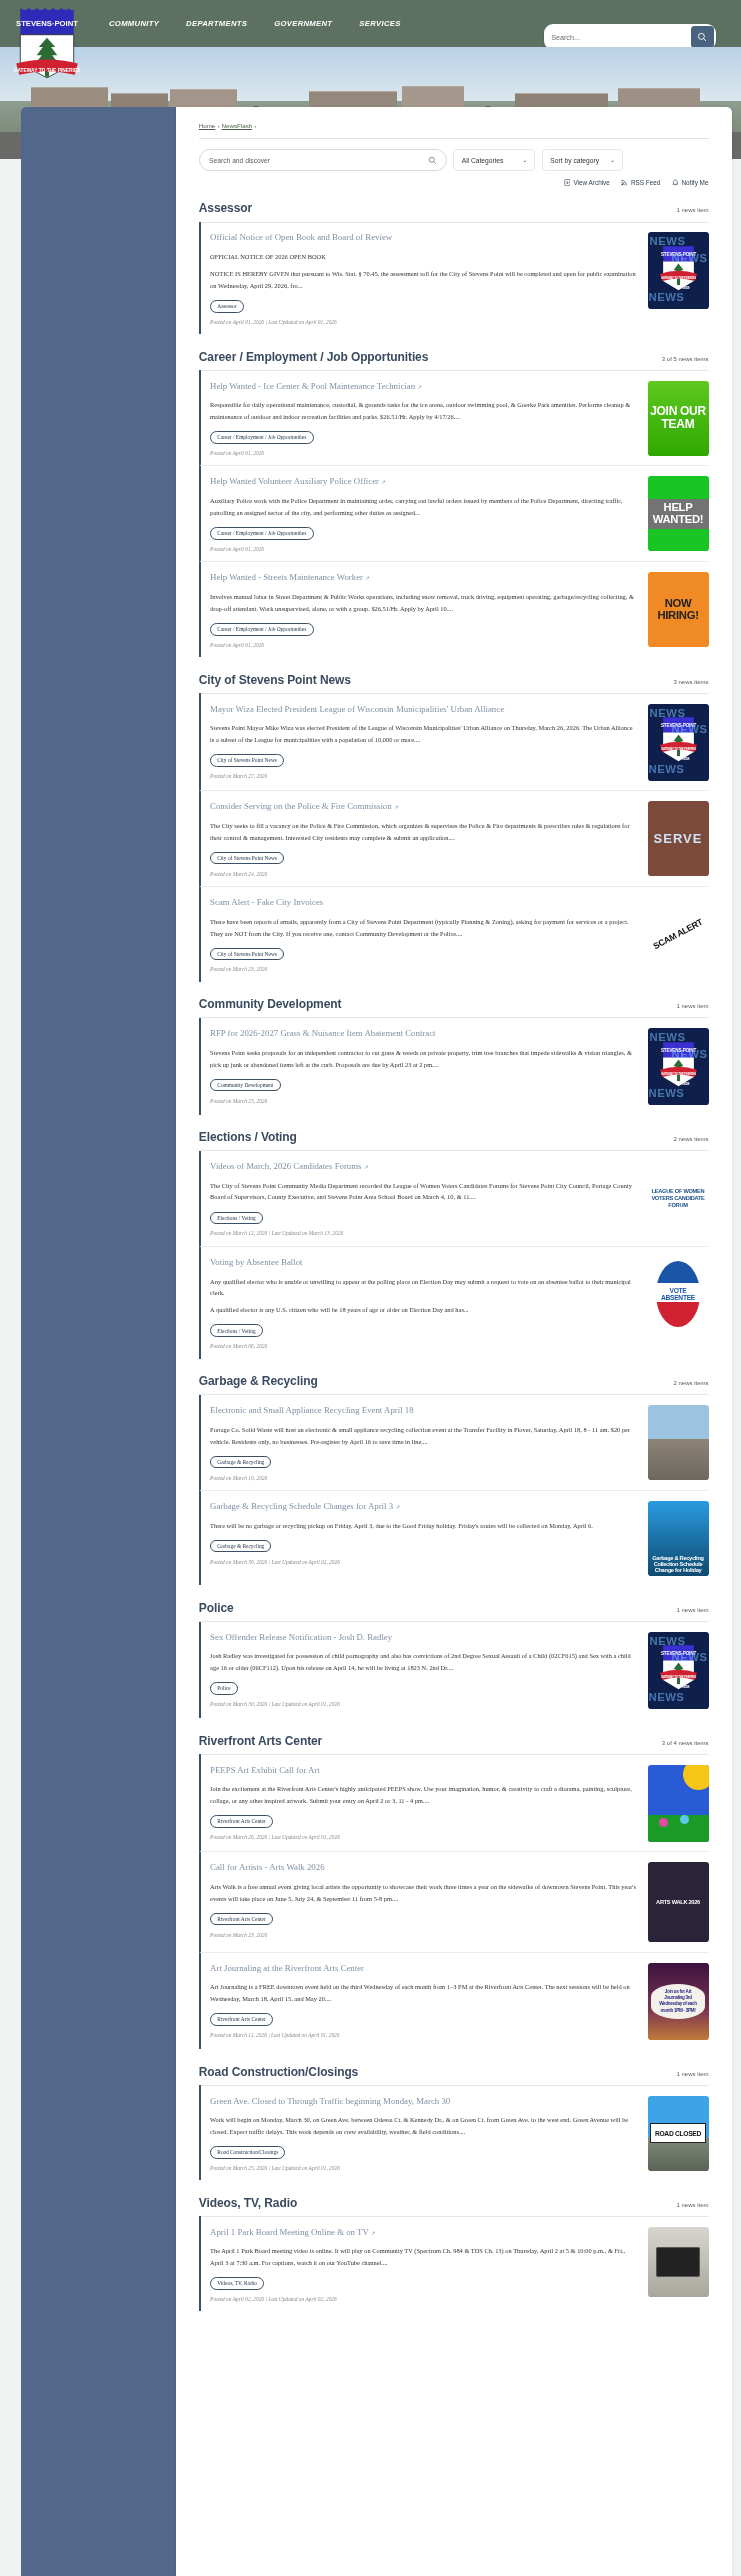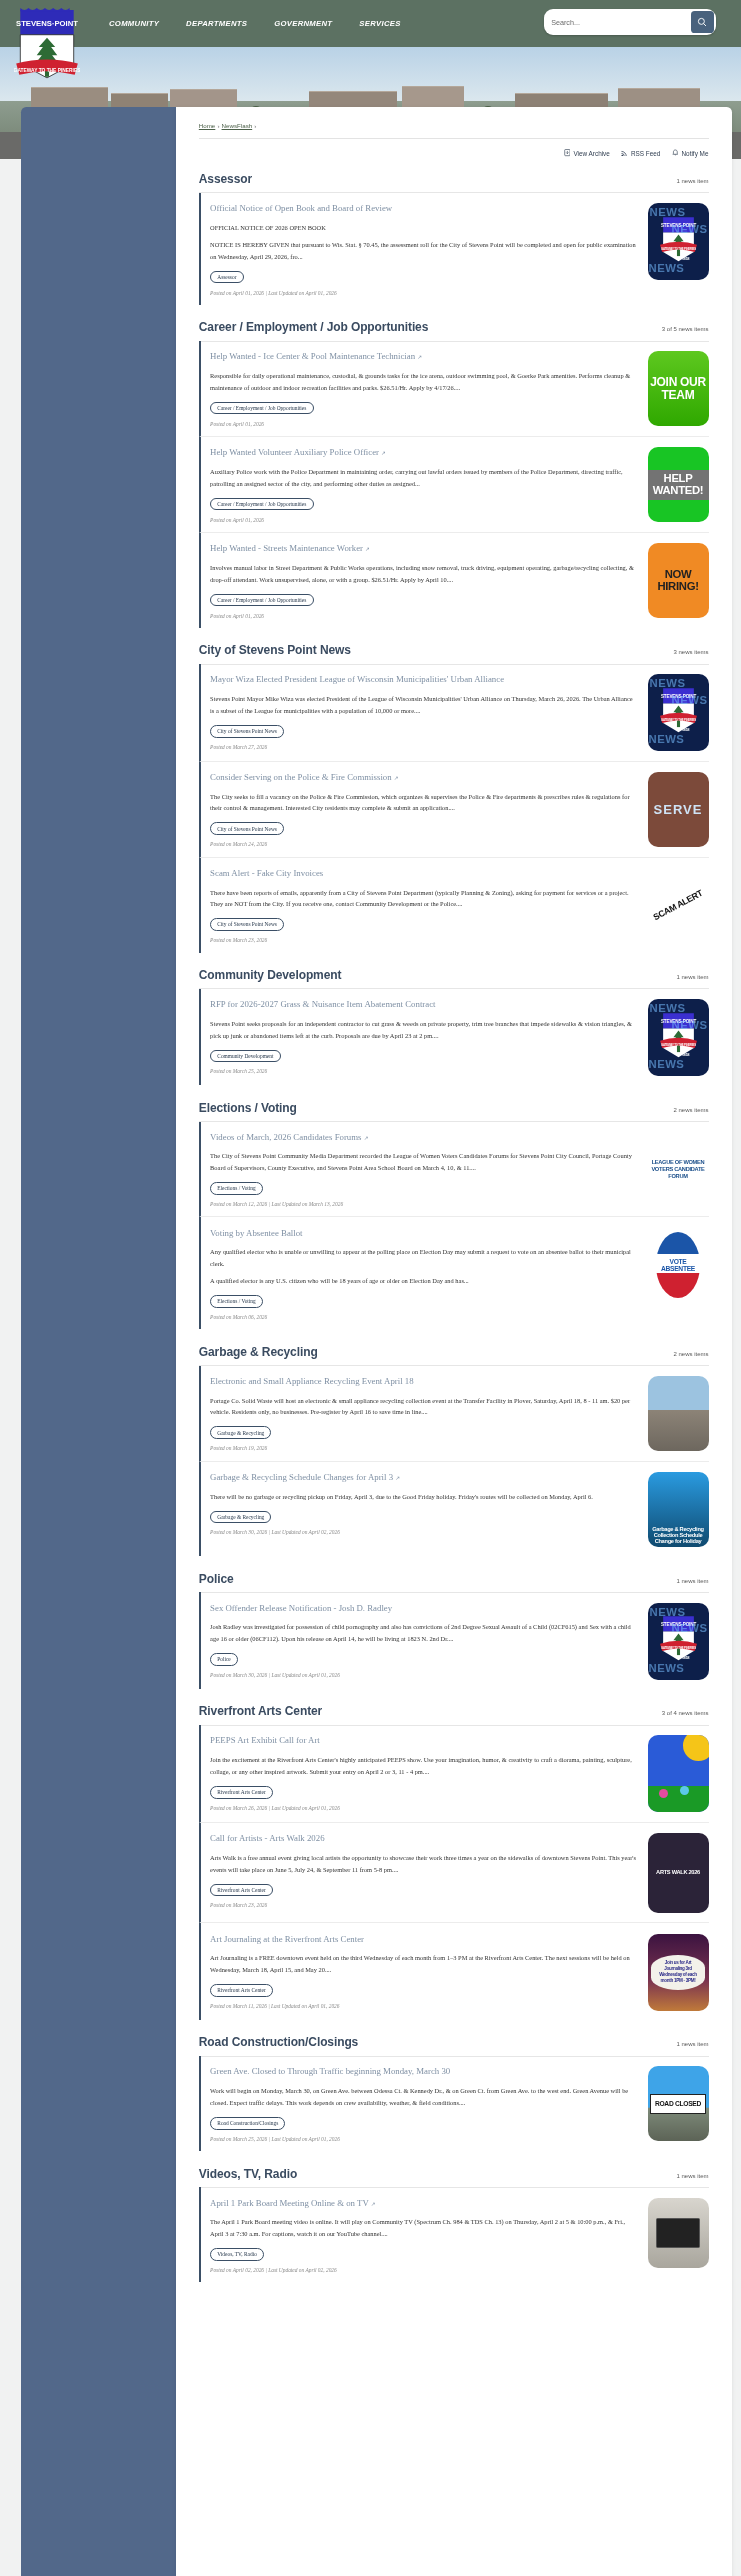--- a/index.html
+++ b/index.html
@@ -33,21 +33,21 @@
     color: #ffffff;
     font-size: 7.7px;
     font-weight: 700;
     letter-spacing: 0.3px;
     text-decoration: none;
     cursor: pointer;
   }
   .nav-search {
     position: absolute;
     left: 544px;
-    top: 9px;
+    top: 24px;
     width: 172px;
     height: 26px;
     background: #ffffff;
     border-radius: 9px;
     display: flex;
     align-items: center;
     box-shadow: 0 1px 2.1px rgba(0,0,0,.2);
   }
   .nav-search input {
     flex: 1;
@@ -224,21 +224,21 @@
     white-space: nowrap;
   }
   .news-date {
     font-size: 5.4px;
     color: #8a8a8a;
     font-style: italic;
   }
   .news-thumb {
     flex: 0 0 61px;
     width: 61px;
-    border-radius: 10px;
+    border-radius: 1px;
     overflow: hidden;
     align-self: flex-start;
   }
   .thumb-inner {
     width: 61px;
     display: flex; align-items: center; justify-content: center;
     font-weight: 800; text-align: center; line-height: 1.05;
     color: #fff; letter-spacing: -0.3px;
     border-radius: 3.1px;
     overflow: hidden;
@@ -320,20 +320,37 @@
   <div class="content-card">
     <div class="left-rail"></div>
 
     <div class="main-panel">
 
       <div class="breadcrumb">
         <a>Home</a><span class="sep">›</span><a>NewsFlash</a><span class="sep">›</span>
       </div>
       <div class="hr"></div>
 
+      <div class="filterbar">
+        <div class="search-pill">
+          <input placeholder="Search and discover" style="">
+          <svg width="8.8" height="8.8" viewBox="0 0 20 20">
+            <circle cx="8.5" cy="8.5" r="5.8" fill="none" stroke="#555" stroke-width="1.5"></circle>
+            <line x1="12.8" y1="12.8" x2="17.5" y2="17.5" stroke="#555" stroke-width="1.5"></line>
+          </svg>
+        </div>
+        <div class="select-pill sel-cat">
+          <span>All Categories</span>
+          <span class="chev">⌄</span>
+        </div>
+        <div class="select-pill sel-sort">
+          <span>Sort by category</span>
+          <span class="chev">⌄</span>
+        </div>
+      </div>
 
       <div class="actionbar">
         <div class="action">
           <svg width="6.7" height="7.2" viewBox="0 0 14 15">
             <rect x="1.5" y="1" width="11" height="13" rx="1.5" fill="none" stroke="#2f3d50" stroke-width="1.3"></rect>
             <line x1="7" y1="4" x2="7" y2="9.5" stroke="#2f3d50" stroke-width="1.3"></line>
             <path d="M4.6 7.3 L7 9.8 L9.4 7.3" fill="none" stroke="#2f3d50" stroke-width="1.3"></path>
           </svg>
           <span>View Archive</span>
         </div>

